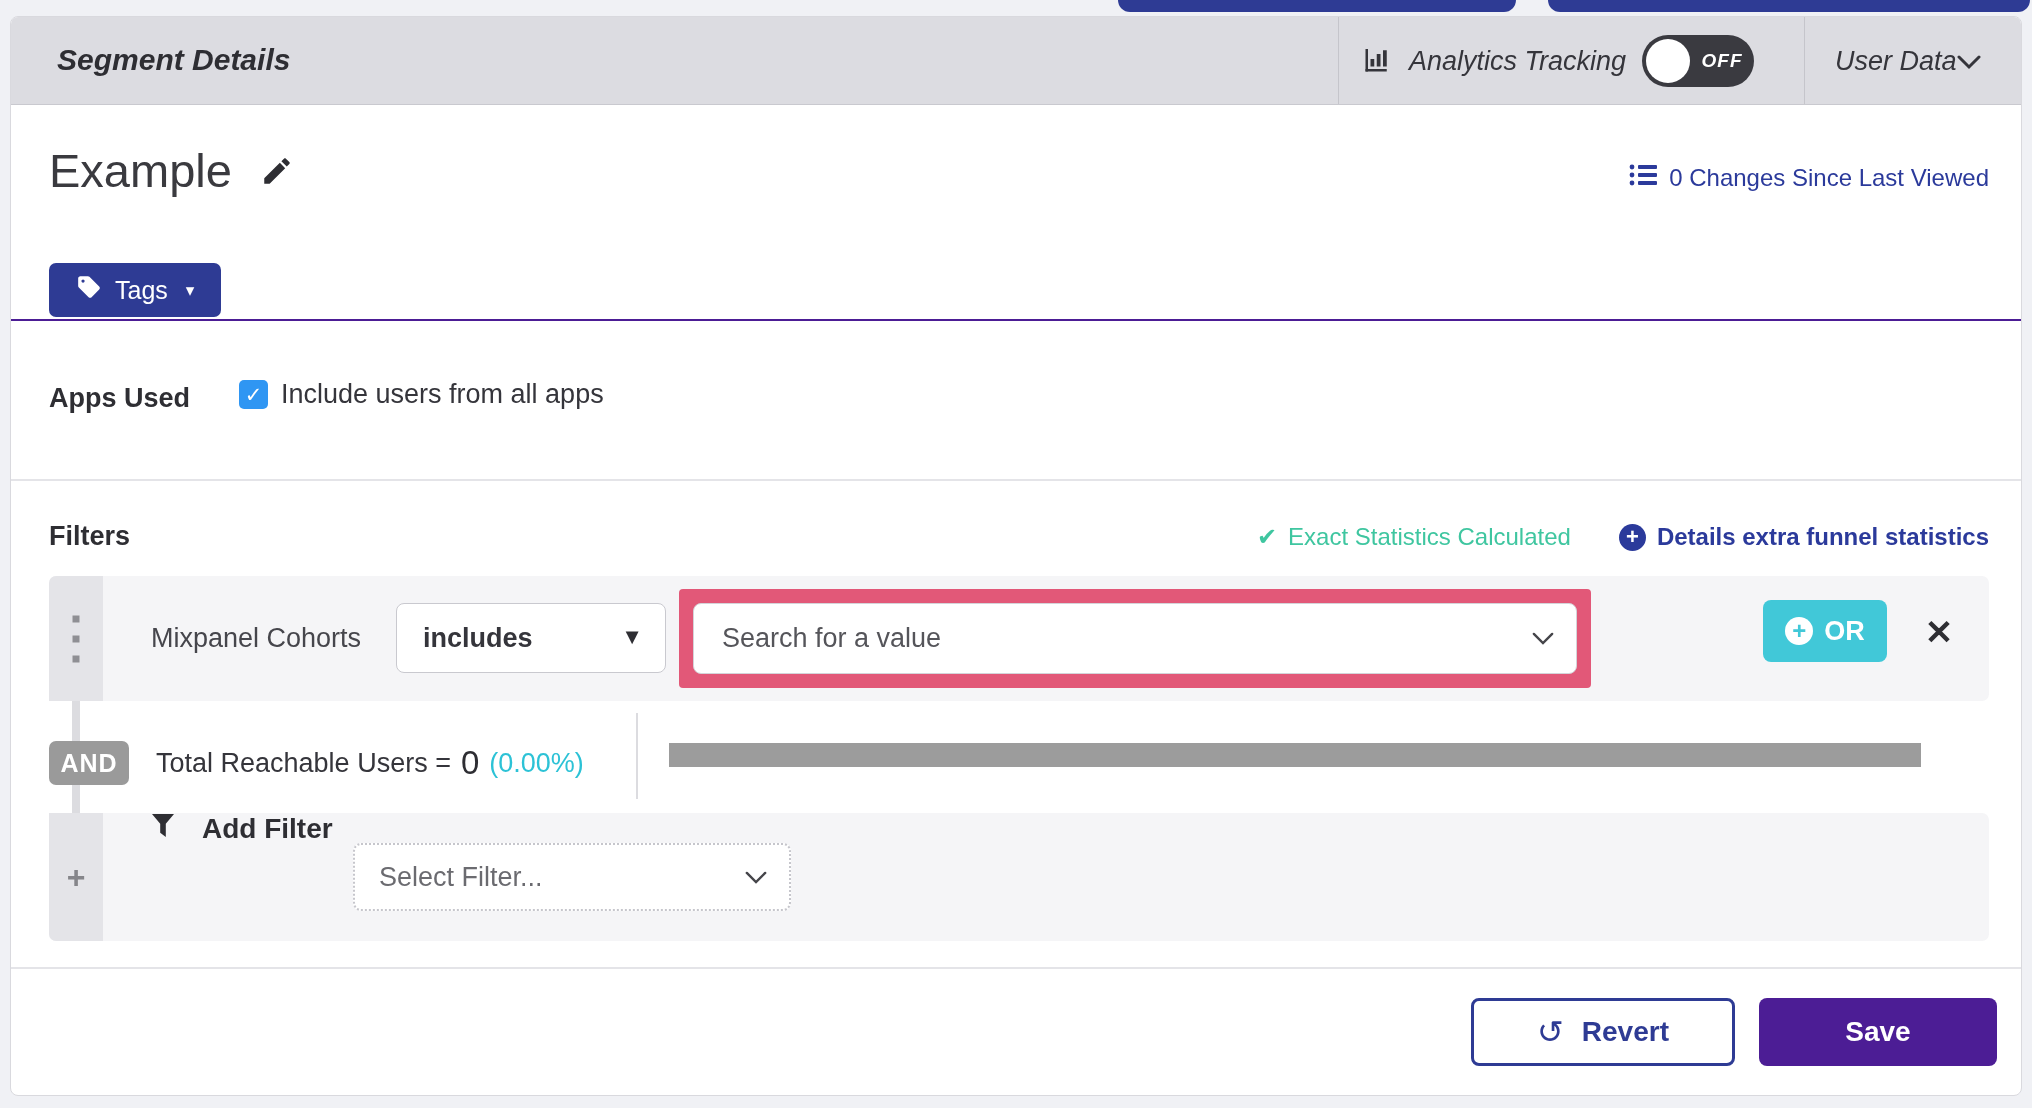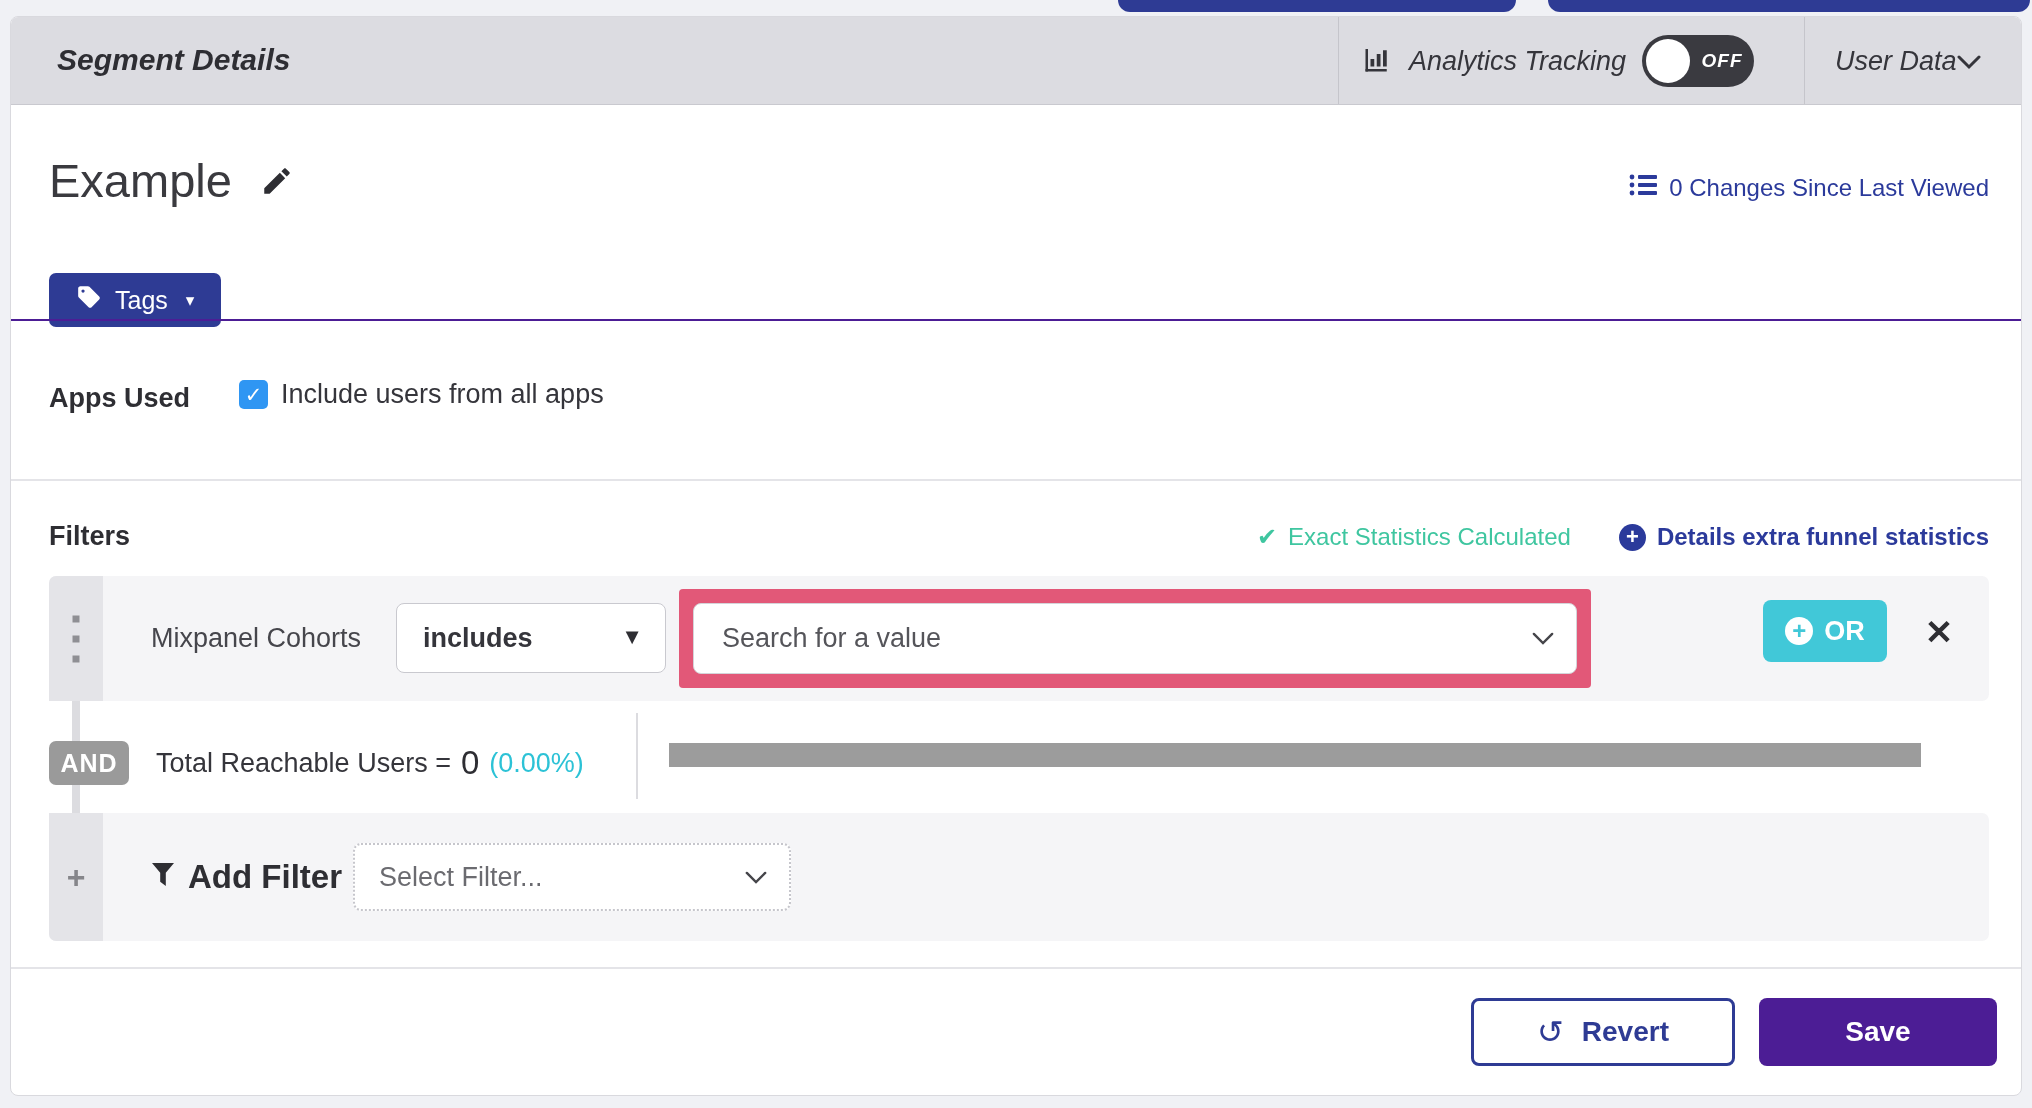--- a/index.html
+++ b/index.html
@@ -24,21 +24,21 @@
   .analytics { position:absolute; left:1352px; top:0; height:88px; display:flex; align-items:center; gap:16px; }
   .analytics-label { font-size:27px; color:#35353b; }
   .toggle { width:112px; height:52px; border-radius:26px; background:#3a3a40; position:relative; cursor:pointer; }
   .knob { position:absolute; left:4px; top:4px; width:44px; height:44px; border-radius:50%; background:#fff; }
   .toggle-text { position:absolute; left:54px; top:0; width:52px; line-height:52px; text-align:center;
                  color:#fff; font-size:19px; font-weight:bold; letter-spacing:1px; }
   .user-data { position:absolute; left:1824px; top:0; height:88px; display:flex; align-items:center; 
                font-size:27px; color:#35353b; cursor:pointer; }
 
   
-  .title-section { position:absolute; top:104px; left:0; right:0; height:246px; }
+  .title-section { position:absolute; top:94px; left:0; right:0; height:246px; }
   .segment-name-row { position:absolute; left:38px; top:32px; display:flex; align-items:center; gap:28px; }
   .segment-name { font-size:47px; font-weight:400; color:#3a3a3f; }
   .pencil { width:34px; height:34px; cursor:pointer; }
   .changes-link { position:absolute; right:32px; top:52px; display:flex; align-items:center; gap:12px;
                   color:#2b3a9b; font-size:24px; cursor:pointer; }
   .tags-btn { position:absolute; left:38px; top:152px; height:54px; background:#2e3b94; border:none; border-radius:7px;
               display:flex; align-items:center; gap:13px; padding:0 27px; color:#fff; font-size:25px; cursor:pointer;
               font-family:"Liberation Sans",sans-serif; }
   .tags-caret { font-size:17px; margin-left:5px; }
 
@@ -92,22 +92,22 @@
   .reachable .val { font-size:33px; color:#2e2e33; }
   .reachable .pct { font-size:27px; color:#2cc2d6; }
   .reach-div { position:absolute; left:625px; top:232px; width:2px; height:86px; background:#dcdce0; }
   .progress { position:absolute; left:658px; top:262px; width:1252px; height:24px; background:#9c9c9c; }
 
   .add-row { position:absolute; left:38px; top:332px; width:1940px; height:128px; background:#f5f5f7;
              border-radius:0 7px 7px 7px; }
   .handle-col2 { position:absolute; left:0; top:0; width:54px; height:100%; background:#e4e4e8;
                  border-radius:0 0 0 7px; color:#85858a; font-size:32px; font-weight:bold;
                  text-align:center; line-height:128px; cursor:pointer; }
-  .add-label { position:absolute; left:102px; top:0; height:128px; display:flex; align-items:center; gap:13px;
-               font-size:33px; font-weight:bold; color:#2e2e33; cursor:pointer; }
+  .add-label { position:absolute; left:102px; top:0; height:128px; display:flex; align-items:flex-start; gap:27px;
+               font-size:28px; font-weight:bold; color:#2e2e33; cursor:pointer; }
   .select-filter { position:absolute; left:304px; top:30px; width:438px; height:68px; background:#fff;
                    border:2px dotted #c6c6cc; border-radius:8px; cursor:pointer; }
   .select-filter .txt { position:absolute; left:24px; line-height:64px; font-size:27px; color:#6b6b70; }
   .select-filter .chev { position:absolute; right:22px; top:26px; }
 
   
   .footer-section { position:absolute; top:950px; left:0; right:0; height:130px; border-top:2px solid #e4e4e8;
                     border-radius:0 0 7px 7px; }
   .revert-btn { position:absolute; left:1460px; top:29px; width:264px; height:68px; background:#fff;
                 border:3px solid #2e3b94; border-radius:8px; color:#2e3b94; font-size:28px; font-weight:bold;

